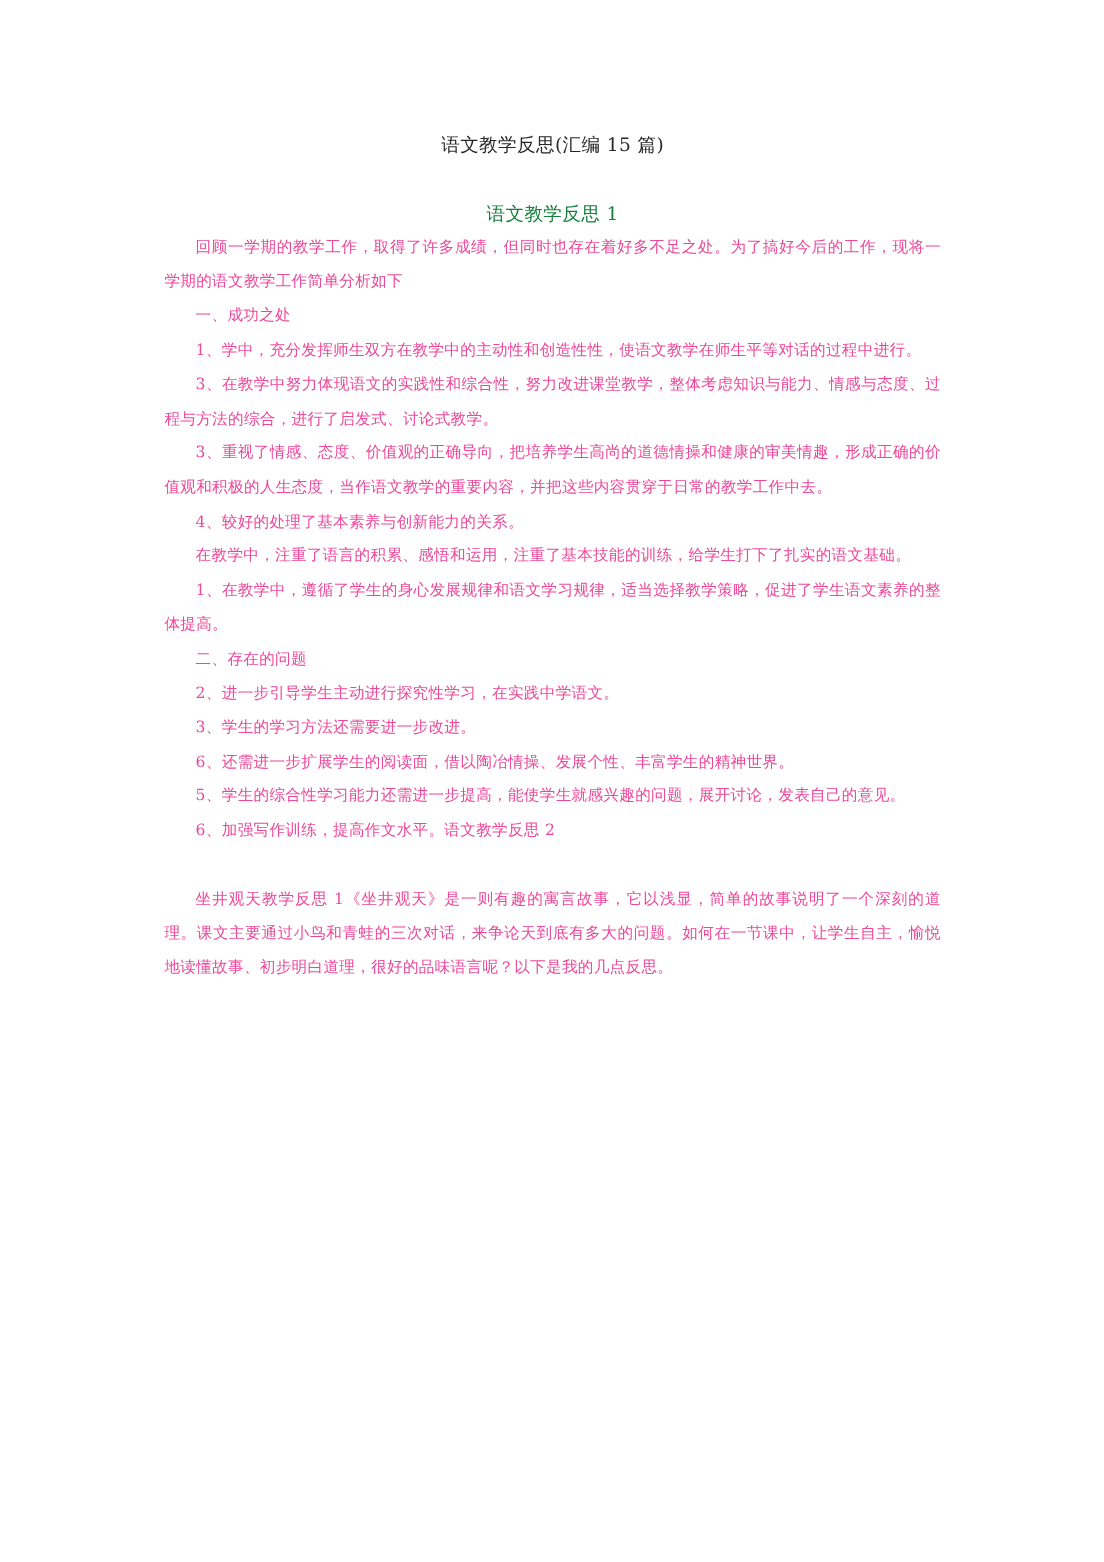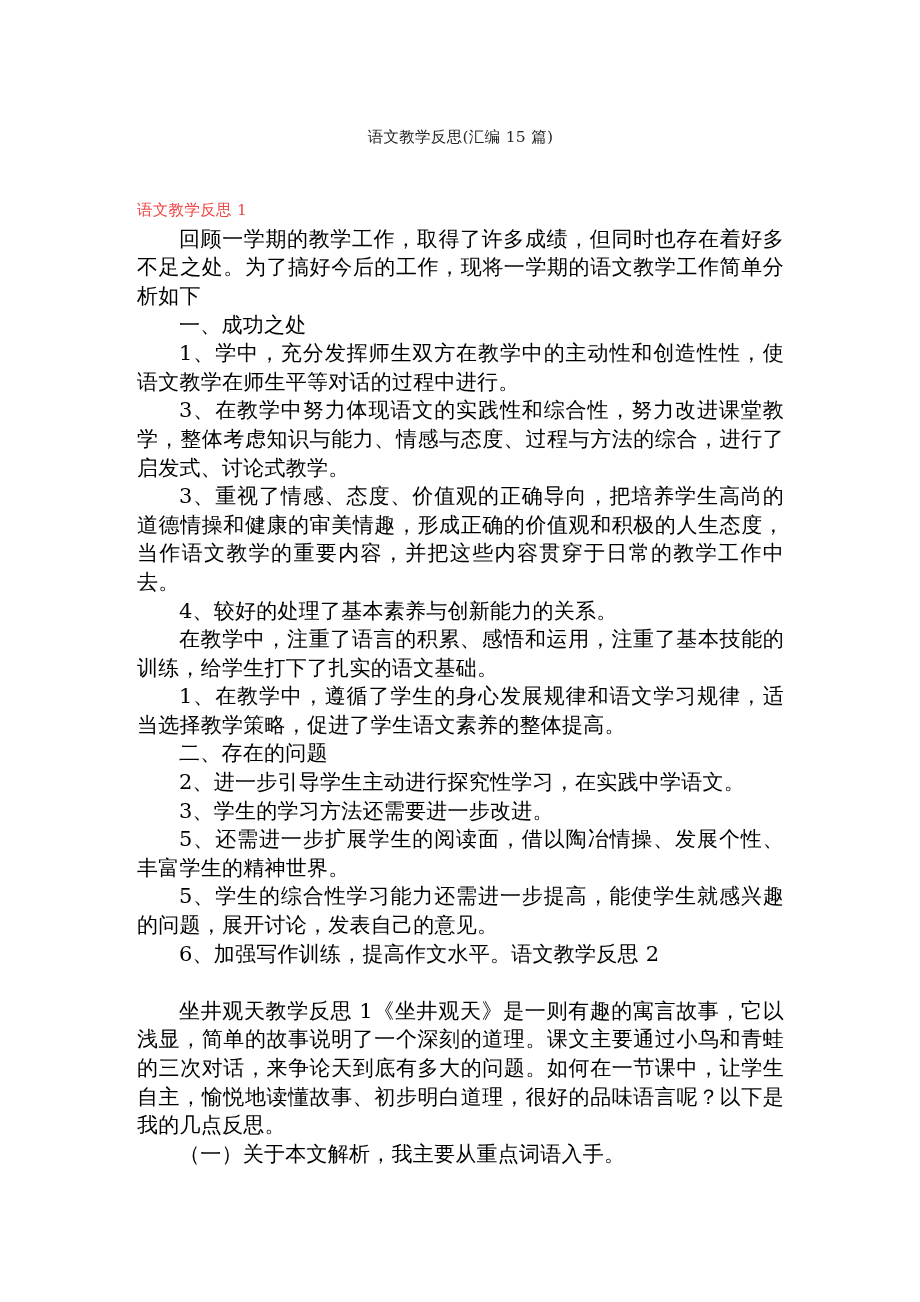--- a/index.html
+++ b/index.html
@@ -29,50 +29,50 @@
     position: absolute;
     left: 137px;
     top: 0;
     width: 647px;
   }
 
   .doc-title {
     text-align: center;
     font-size: 15.5px;
     line-height: 28.6px;
-    margin: 16px;
+    margin: 0;
     padding-top: 107px;
     font-weight: normal;
     letter-spacing: 0.3px;
     color: #262626;
   }
 
   .spacer-sm {
     height: 28.6px;
   }
 
   .section-heading {
     font-size: 15.5px;
     line-height: 28.6px;
     margin: 0;
     font-weight: normal;
-    text-align: left;
+    text-align: center;
     letter-spacing: 0.3px;
-    color: #ef4444;
+    color: #15803d;
   }
 
   .para {
-    font-size: 21px;
+    font-size: 13px;
     line-height: 28.6px;
     margin: 0;
     text-align: justify;
     text-justify: inter-ideograph;
     text-indent: 2em;
     letter-spacing: 0.25px;
-    color: #000000;
+    color: #ec4899;
     word-break: break-all;
   }
 
   .para.last-line-fill {
     text-align-last: justify;
   }
 
   .gap-line {
     height: 28.6px;
   }
@@ -93,23 +93,22 @@
     <div class="para">一、成功之处</div>
     <div class="para">1、学中，充分发挥师生双方在教学中的主动性和创造性性，使语文教学在师生平等对话的过程中进行。</div>
     <div class="para">3、在教学中努力体现语文的实践性和综合性，努力改进课堂教学，整体考虑知识与能力、情感与态度、过程与方法的综合，进行了启发式、讨论式教学。</div>
     <div class="para">3、重视了情感、态度、价值观的正确导向，把培养学生高尚的道德情操和健康的审美情趣，形成正确的价值观和积极的人生态度，当作语文教学的重要内容，并把这些内容贯穿于日常的教学工作中去。</div>
     <div class="para">4、较好的处理了基本素养与创新能力的关系。</div>
     <div class="para">在教学中，注重了语言的积累、感悟和运用，注重了基本技能的训练，给学生打下了扎实的语文基础。</div>
     <div class="para">1、在教学中，遵循了学生的身心发展规律和语文学习规律，适当选择教学策略，促进了学生语文素养的整体提高。</div>
     <div class="para">二、存在的问题</div>
     <div class="para">2、进一步引导学生主动进行探究性学习，在实践中学语文。</div>
     <div class="para">3、学生的学习方法还需要进一步改进。</div>
-    <div class="para">5、还需进一步扩展学生的阅读面，借以陶冶情操、发展个性、丰富学生的精神世界。</div>
+    <div class="para">6、还需进一步扩展学生的阅读面，借以陶冶情操、发展个性、丰富学生的精神世界。</div>
     <div class="para">5、学生的综合性学习能力还需进一步提高，能使学生就感兴趣的问题，展开讨论，发表自己的意见。</div>
     <div class="para">6、加强写作训练，提高作文水平。语文教学反思 2</div>
 
     <div class="gap-line"></div>
 
     <div class="para">坐井观天教学反思 1《坐井观天》是一则有趣的寓言故事，它以浅显，简单的故事说明了一个深刻的道理。课文主要通过小鸟和青蛙的三次对话，来争论天到底有多大的问题。如何在一节课中，让学生自主，愉悦地读懂故事、初步明白道理，很好的品味语言呢？以下是我的几点反思。</div>
-    <div class="para">（一）关于本文解析，我主要从重点词语入手。</div>
 
   </div>
 </div>
 
 </body></html>

